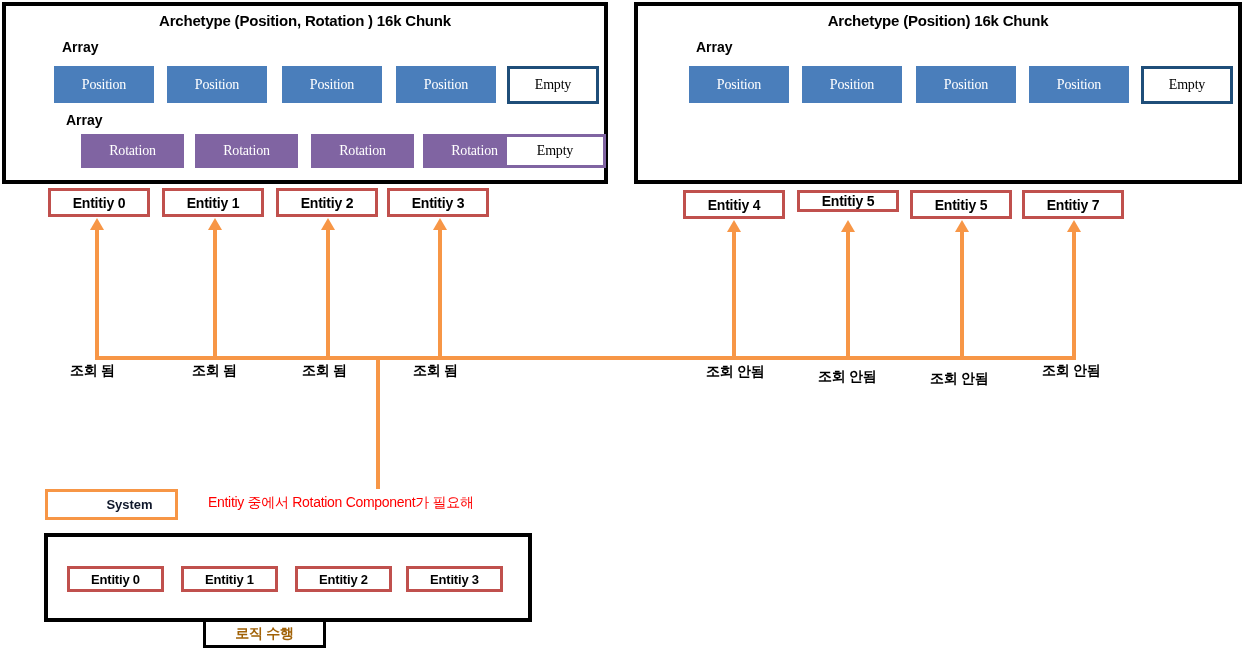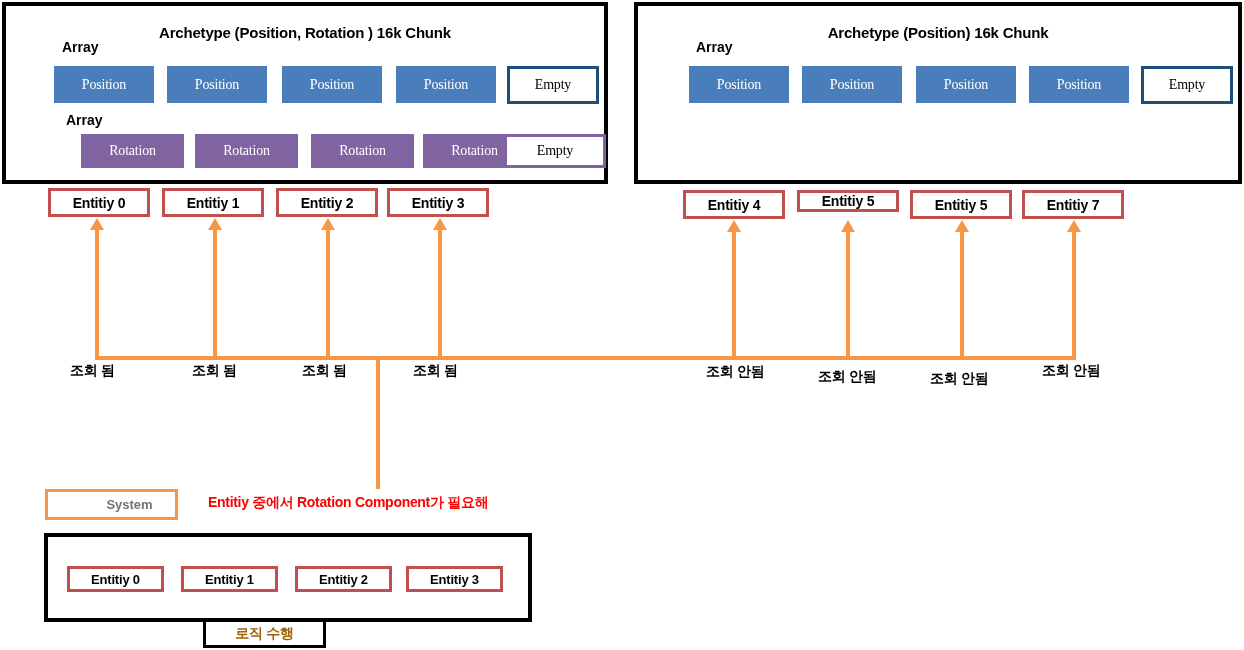--- a/index.html
+++ b/index.html
@@ -28,21 +28,20 @@
   .chunk-title {
     position: absolute;
     left: 0;
     right: 0;
     top: 6px;
     text-align: center;
     font-size: 15px;
     font-weight: bold;
     color: #000000;
     letter-spacing: -0.2px;
-    margin-top: 12px;
   }
   .array-label {
     position: absolute;
     font-size: 14px;
     font-weight: bold;
     color: #000000;
   }
 
   
   .cell {
@@ -125,27 +124,27 @@
   .system-box {
     position: absolute;
     box-sizing: border-box;
     display: flex;
     align-items: center;
     justify-content: center;
     background: #ffffff;
     border: 3px solid #f79646;
     font-size: 13px;
     font-weight: bold;
-    color: #737373;
+    color: #0f172a;
     padding-left: 36px;
   }
   .note-red {
     position: absolute;
     font-size: 14px;
-    font-weight: bold;
+    font-weight: normal;
     color: #ff0000;
     white-space: nowrap;
     letter-spacing: -0.3px;
   }
   .result-box {
     position: absolute;
     box-sizing: border-box;
     background: #ffffff;
     border: 4px solid #000000;
   }

